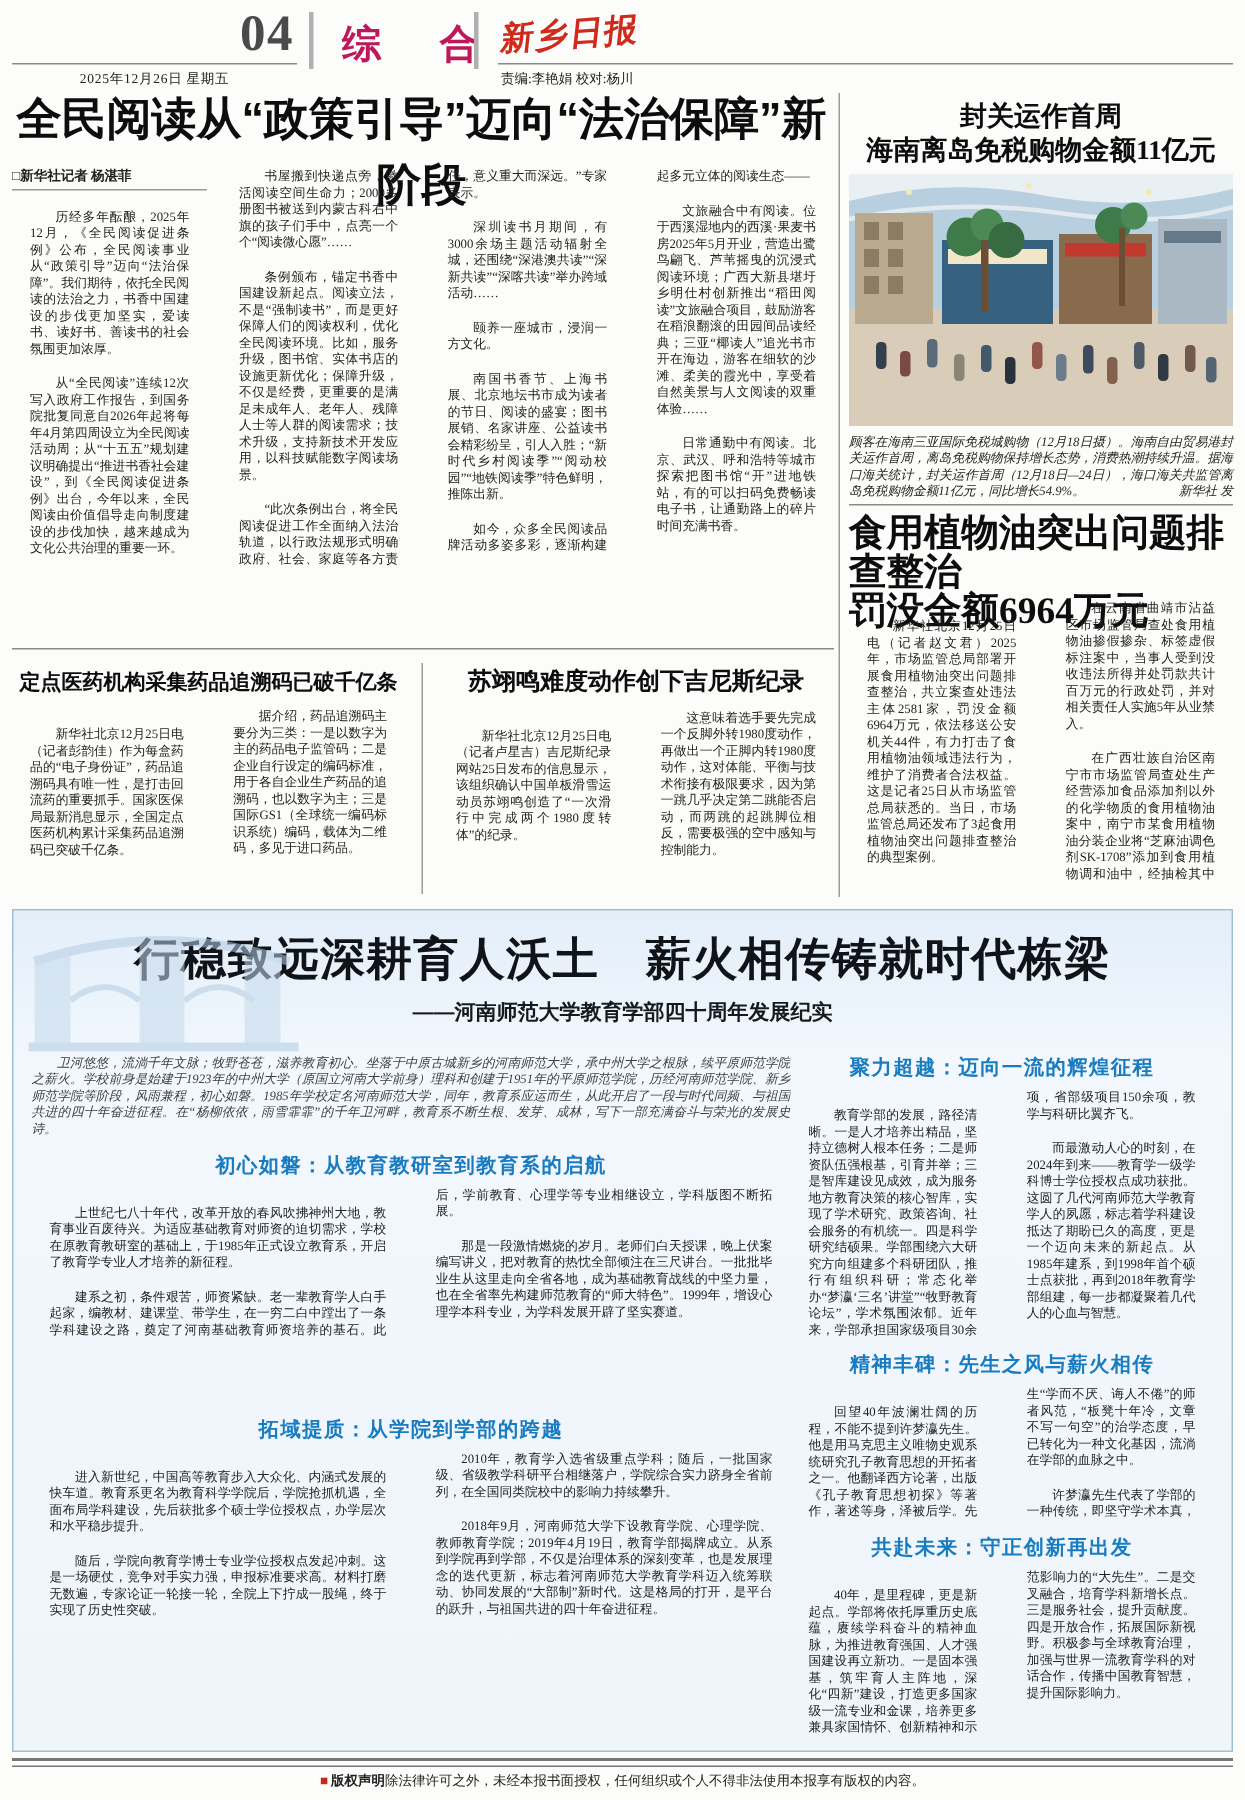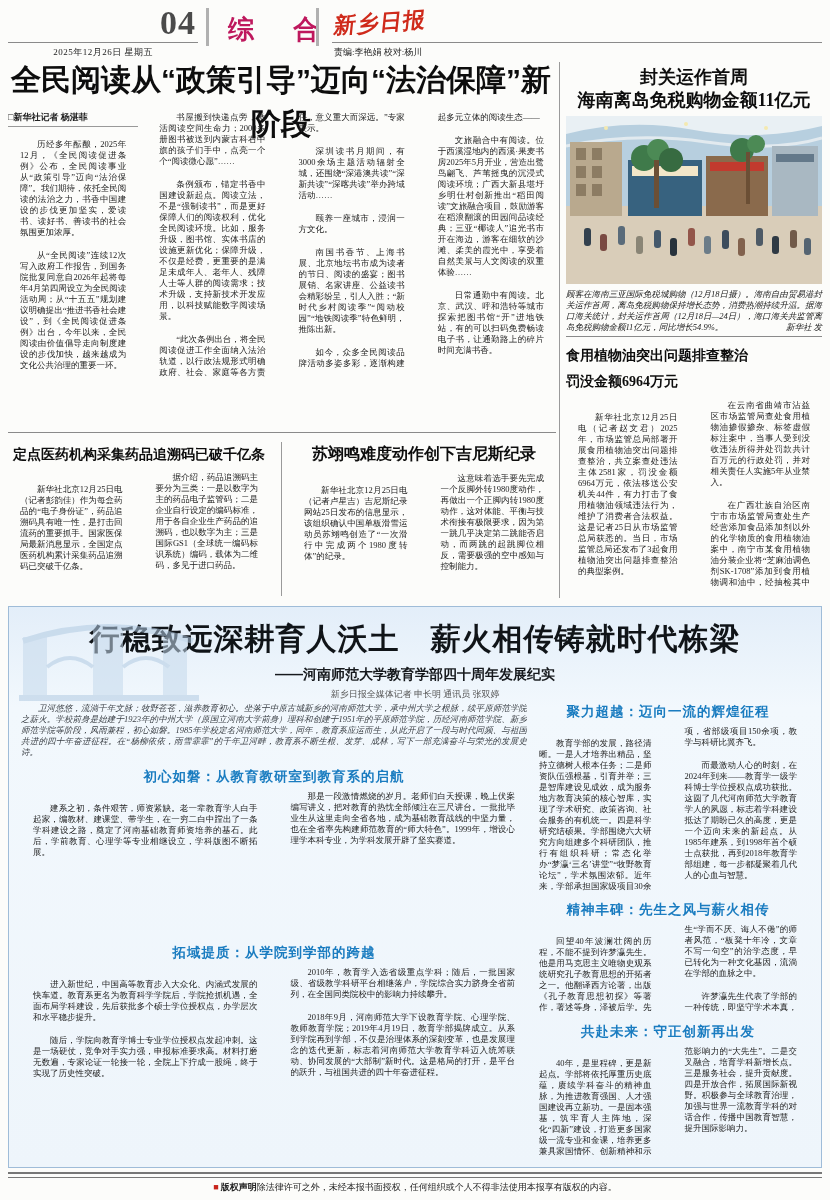--- a/index.html
+++ b/index.html
@@ -15,21 +15,21 @@
   .hdr-section{font-family:"Liberation Sans",sans-serif;font-size:26px;font-weight:600;letter-spacing:16px;color:#be185d;text-align:center;}
   .hdr-bar{width:3px;background:#b0b0b0;}
   .masthead{font-family:"Liberation Sans",sans-serif;font-weight:900;font-size:22px;color:#cf2a1b;
             transform:rotate(-4deg) skewX(-10deg);letter-spacing:1px;}
   .hdr-editors{font-size:9px;color:#222;}
   
   .main-title{font-family:"Liberation Sans","DejaVu Sans",sans-serif;font-weight:900;font-size:30px;
               text-align:center;letter-spacing:0px;color:#0d0d0d;line-height:44px;}
   .sub-title{font-weight:bold;text-align:center;color:#0d0d0d;}
   .rail-title{font-weight:bold;text-align:center;font-size:18px;line-height:23px;color:#0d0d0d;}
-  .oil-title{font-weight:bold;font-size:14px;line-height:26px;color:#0d0d0d;}
+  .oil-title{font-weight:bold;font-size:25px;line-height:26px;color:#0d0d0d;}
   
   .cols{column-gap:9px;text-align:justify;font-size:8.5px;line-height:11px;color:#222;overflow:hidden;}
   .cols p{margin:12px;text-indent:2em;}
   .byline{font-weight:bold;font-size:9px;margin-bottom:4px;border-bottom:1px solid #999;padding-bottom:3px;}
   .caption{font-size:8.5px;line-height:11px;text-align:justify;font-style:italic;color:#222;}
   
   .feature{border:1px solid #9fbcd8;background:linear-gradient(180deg,#e3eef9 0%,#f2f8fd 18%,#eef5fb 100%);}
   .feat-title{font-family:"Liberation Sans",sans-serif;font-weight:900;font-size:30px;text-align:center;color:#101418;letter-spacing:1px;}
   .feat-subtitle{font-family:"Liberation Sans",sans-serif;font-weight:600;font-size:14px;text-align:center;color:#16191d;}
   .feat-byline{font-size:9px;text-align:center;color:#555;}
@@ -171,29 +171,29 @@
       <rect x="10" y="30" width="24" height="64" fill="#c5d9ec"></rect>
       <rect x="80" y="18" width="30" height="76" fill="#c5d9ec"></rect>
       <rect x="150" y="30" width="24" height="64" fill="#c5d9ec"></rect>
       <path d="M10,34 Q95,6 180,34" stroke="#b2cbe2" stroke-width="6" fill="none"></path>
       <path d="M34,60 Q57,42 80,60" stroke="#b2cbe2" stroke-width="4" fill="none"></path>
       <path d="M110,60 Q133,42 156,60" stroke="#b2cbe2" stroke-width="4" fill="none"></path>
       <rect x="6" y="88" width="180" height="6" fill="#b2cbe2"></rect>
     </svg>
     <div class="feat-title" style="padding-top:12px;">行稳致远深耕育人沃土　薪火相传铸就时代栋梁</div>
     <div class="feat-subtitle" style="margin-top:6px;">——河南师范大学教育学部四十周年发展纪实</div>
-    <div class="feat-byline" style="margin-top:4px;">新乡日报全媒体记者 申长明 通讯员 张双婷</div>
   </div>
 
   <div style="display:flex;padding:2px 12px 0 12px;">
 
     <div style="width:506px;">
       <div class="feat-intro" style="height:58px;overflow:hidden;">卫河悠悠，流淌千年文脉；牧野苍苍，滋养教育初心。坐落于中原古城新乡的河南师范大学，承中州大学之根脉，续平原师范学院之薪火。学校前身是始建于1923年的中州大学（原国立河南大学前身）理科和创建于1951年的平原师范学院，历经河南师范学院、新乡师范学院等阶段，风雨兼程，初心如磐。1985年学校定名河南师范大学，同年，教育系应运而生，从此开启了一段与时代同频、与祖国共进的四十年奋进征程。在“杨柳依依，雨雪霏霏”的千年卫河畔，教育系不断生根、发芽、成林，写下一部充满奋斗与荣光的发展史诗。</div>
       <div class="feat-head">初心如磐：从教育教研室到教育系的启航</div>
       <div class="cols feat-cols" style="height:146px;">
+          <p>上世纪七八十年代，改革开放的春风吹拂神州大地，教育事业百废待兴。为适应基础教育对师资的迫切需求，学校在原教育教研室的基础上，于1985年正式设立教育系，开启了教育学专业人才培养的新征程。</p>
           <p>建系之初，条件艰苦，师资紧缺。老一辈教育学人白手起家，编教材、建课堂、带学生，在一穷二白中蹚出了一条学科建设之路，奠定了河南基础教育师资培养的基石。此后，学前教育、心理学等专业相继设立，学科版图不断拓展。</p>
           <p>那是一段激情燃烧的岁月。老师们白天授课，晚上伏案编写讲义，把对教育的热忱全部倾注在三尺讲台。一批批毕业生从这里走向全省各地，成为基础教育战线的中坚力量，也在全省率先构建师范教育的“师大特色”。1999年，增设心理学本科专业，为学科发展开辟了坚实赛道。</p>
         </div>
       <div class="feat-head">拓域提质：从学院到学部的跨越</div>
       <div class="cols feat-cols" style="height:198px;">
           <p>进入新世纪，中国高等教育步入大众化、内涵式发展的快车道。教育系更名为教育科学学院后，学院抢抓机遇，全面布局学科建设，先后获批多个硕士学位授权点，办学层次和水平稳步提升。</p>
           <p>随后，学院向教育学博士专业学位授权点发起冲刺。这是一场硬仗，竞争对手实力强，申报标准要求高。材料打磨无数遍，专家论证一轮接一轮，全院上下拧成一股绳，终于实现了历史性突破。</p>
           <p>2010年，教育学入选省级重点学科；随后，一批国家级、省级教学科研平台相继落户，学院综合实力跻身全省前列，在全国同类院校中的影响力持续攀升。</p>
           <p>2018年9月，河南师范大学下设教育学院、心理学院、教师教育学院；2019年4月19日，教育学部揭牌成立。从系到学院再到学部，不仅是治理体系的深刻变革，也是发展理念的迭代更新，标志着河南师范大学教育学科迈入统筹联动、协同发展的“大部制”新时代。这是格局的打开，是平台的跃升，与祖国共进的四十年奋进征程。</p>
         </div>

